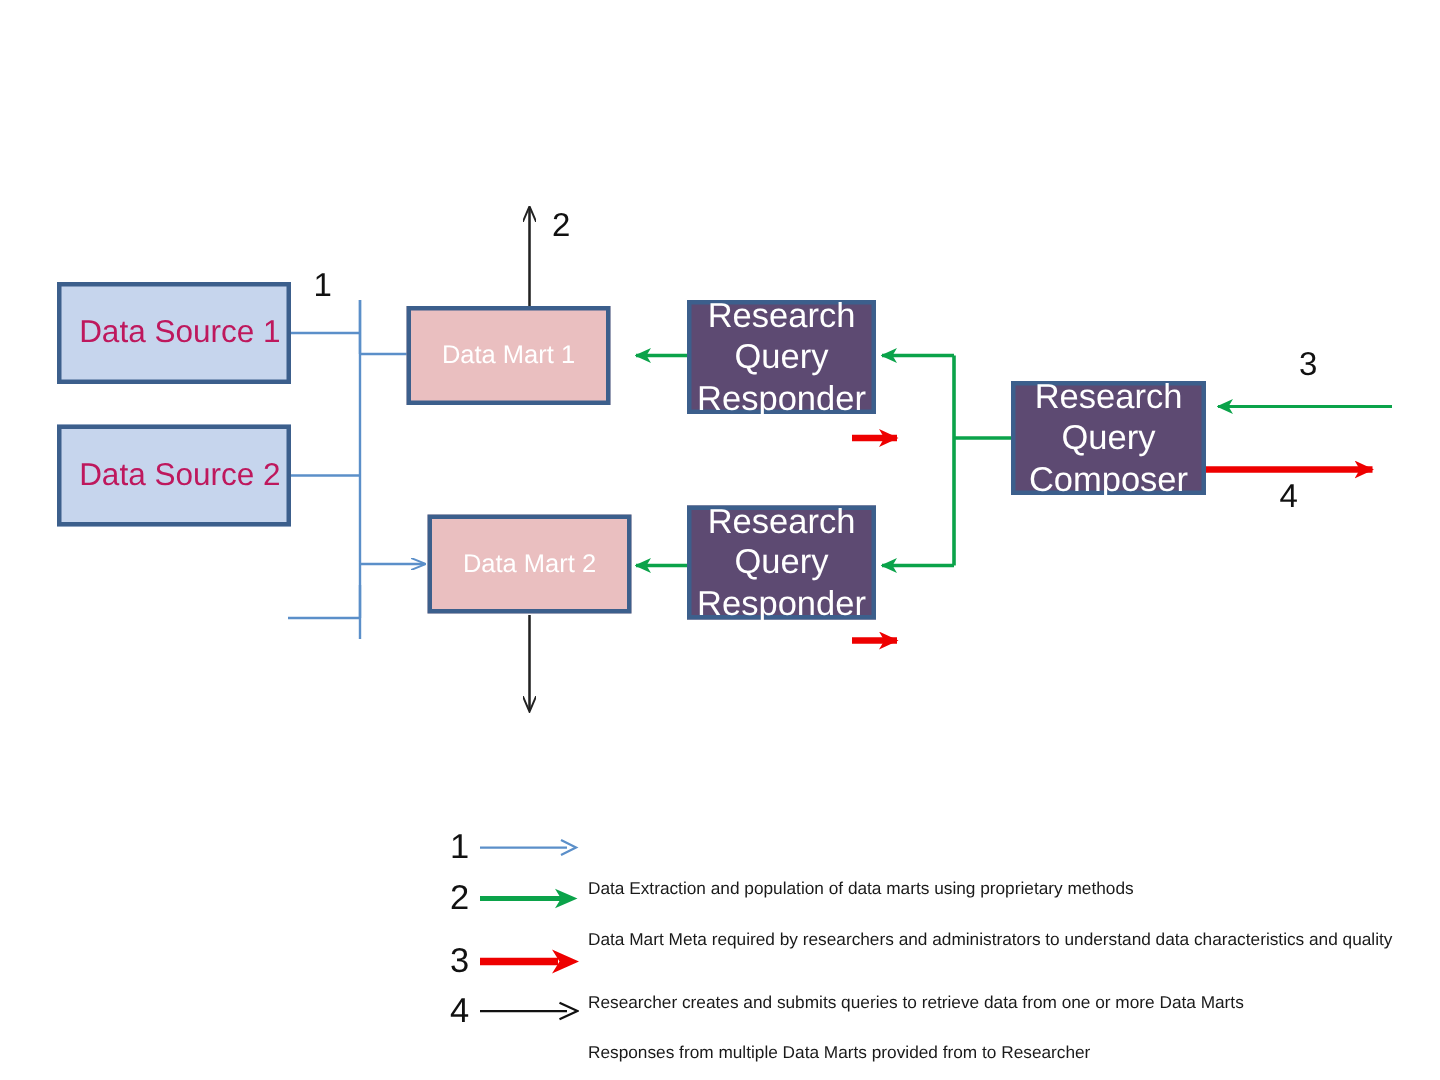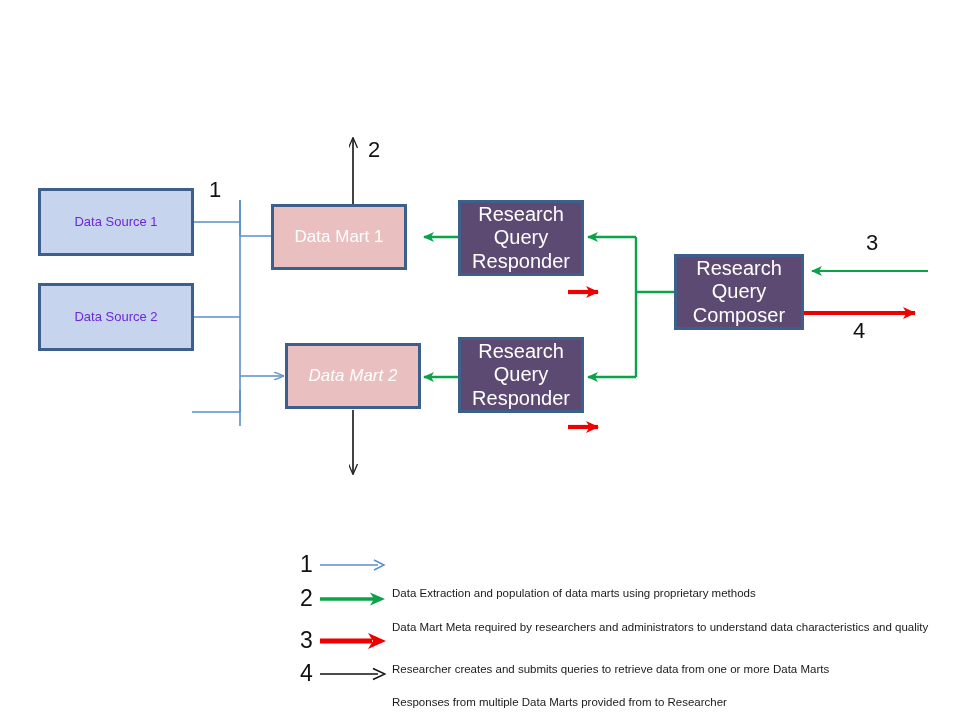--- a/index.html
+++ b/index.html
@@ -32,34 +32,35 @@
     box-sizing: border-box;
     display: flex;
     align-items: center;
     justify-content: center;
     text-align: center;
     line-height: 1.18;
   }
   .node-src {
     background: #c6d5ed;
     border: 3px solid #3c5f8c;
-    color: #6d28d9;
-    font-size: 13px;
+    color: #be185d;
+    font-size: 21px;
+    text-align: right;
   }
   .node-mart {
     background: #eabfc0;
     border: 3px solid #3c5f8c;
     color: #ffffff;
     font-size: 17px;
   }
   .node-purple {
     background: #5d4a72;
     border: 3px solid #3c5f8c;
     color: #ffffff;
-    font-size: 20px;
+    font-size: 23px;
   }
   .node-inner {
     width: 100%;
     padding: 0 4px;
     white-space: pre-line;
   }
   .num-label {
     position: absolute;
     font-size: 22px;
     color: #111111;
@@ -169,21 +170,21 @@
 
   <div class="node node-src" style="left:38px; top:283px; width:156px; height:68px;">
     <div class="node-inner">Data Source 2</div>
   </div>
 
 
   <div class="node node-mart" style="left:271px; top:204px; width:136px; height:66px;">
     <div class="node-inner">Data Mart 1</div>
   </div>
 
-  <div class="node node-mart" style="left:285px; top:343px; width:136px; height:66px;font-style:italic;">
+  <div class="node node-mart" style="left:285px; top:343px; width:136px; height:66px;">
     <div class="node-inner">Data Mart 2</div>
   </div>
 
   <div class="node node-purple" style="left:458px; top:200px; width:126px; height:76px;">
     <div class="node-inner">Research
 Query
 Responder</div>
   </div>
 
   <div class="node node-purple" style="left:458px; top:337px; width:126px; height:76px;">

